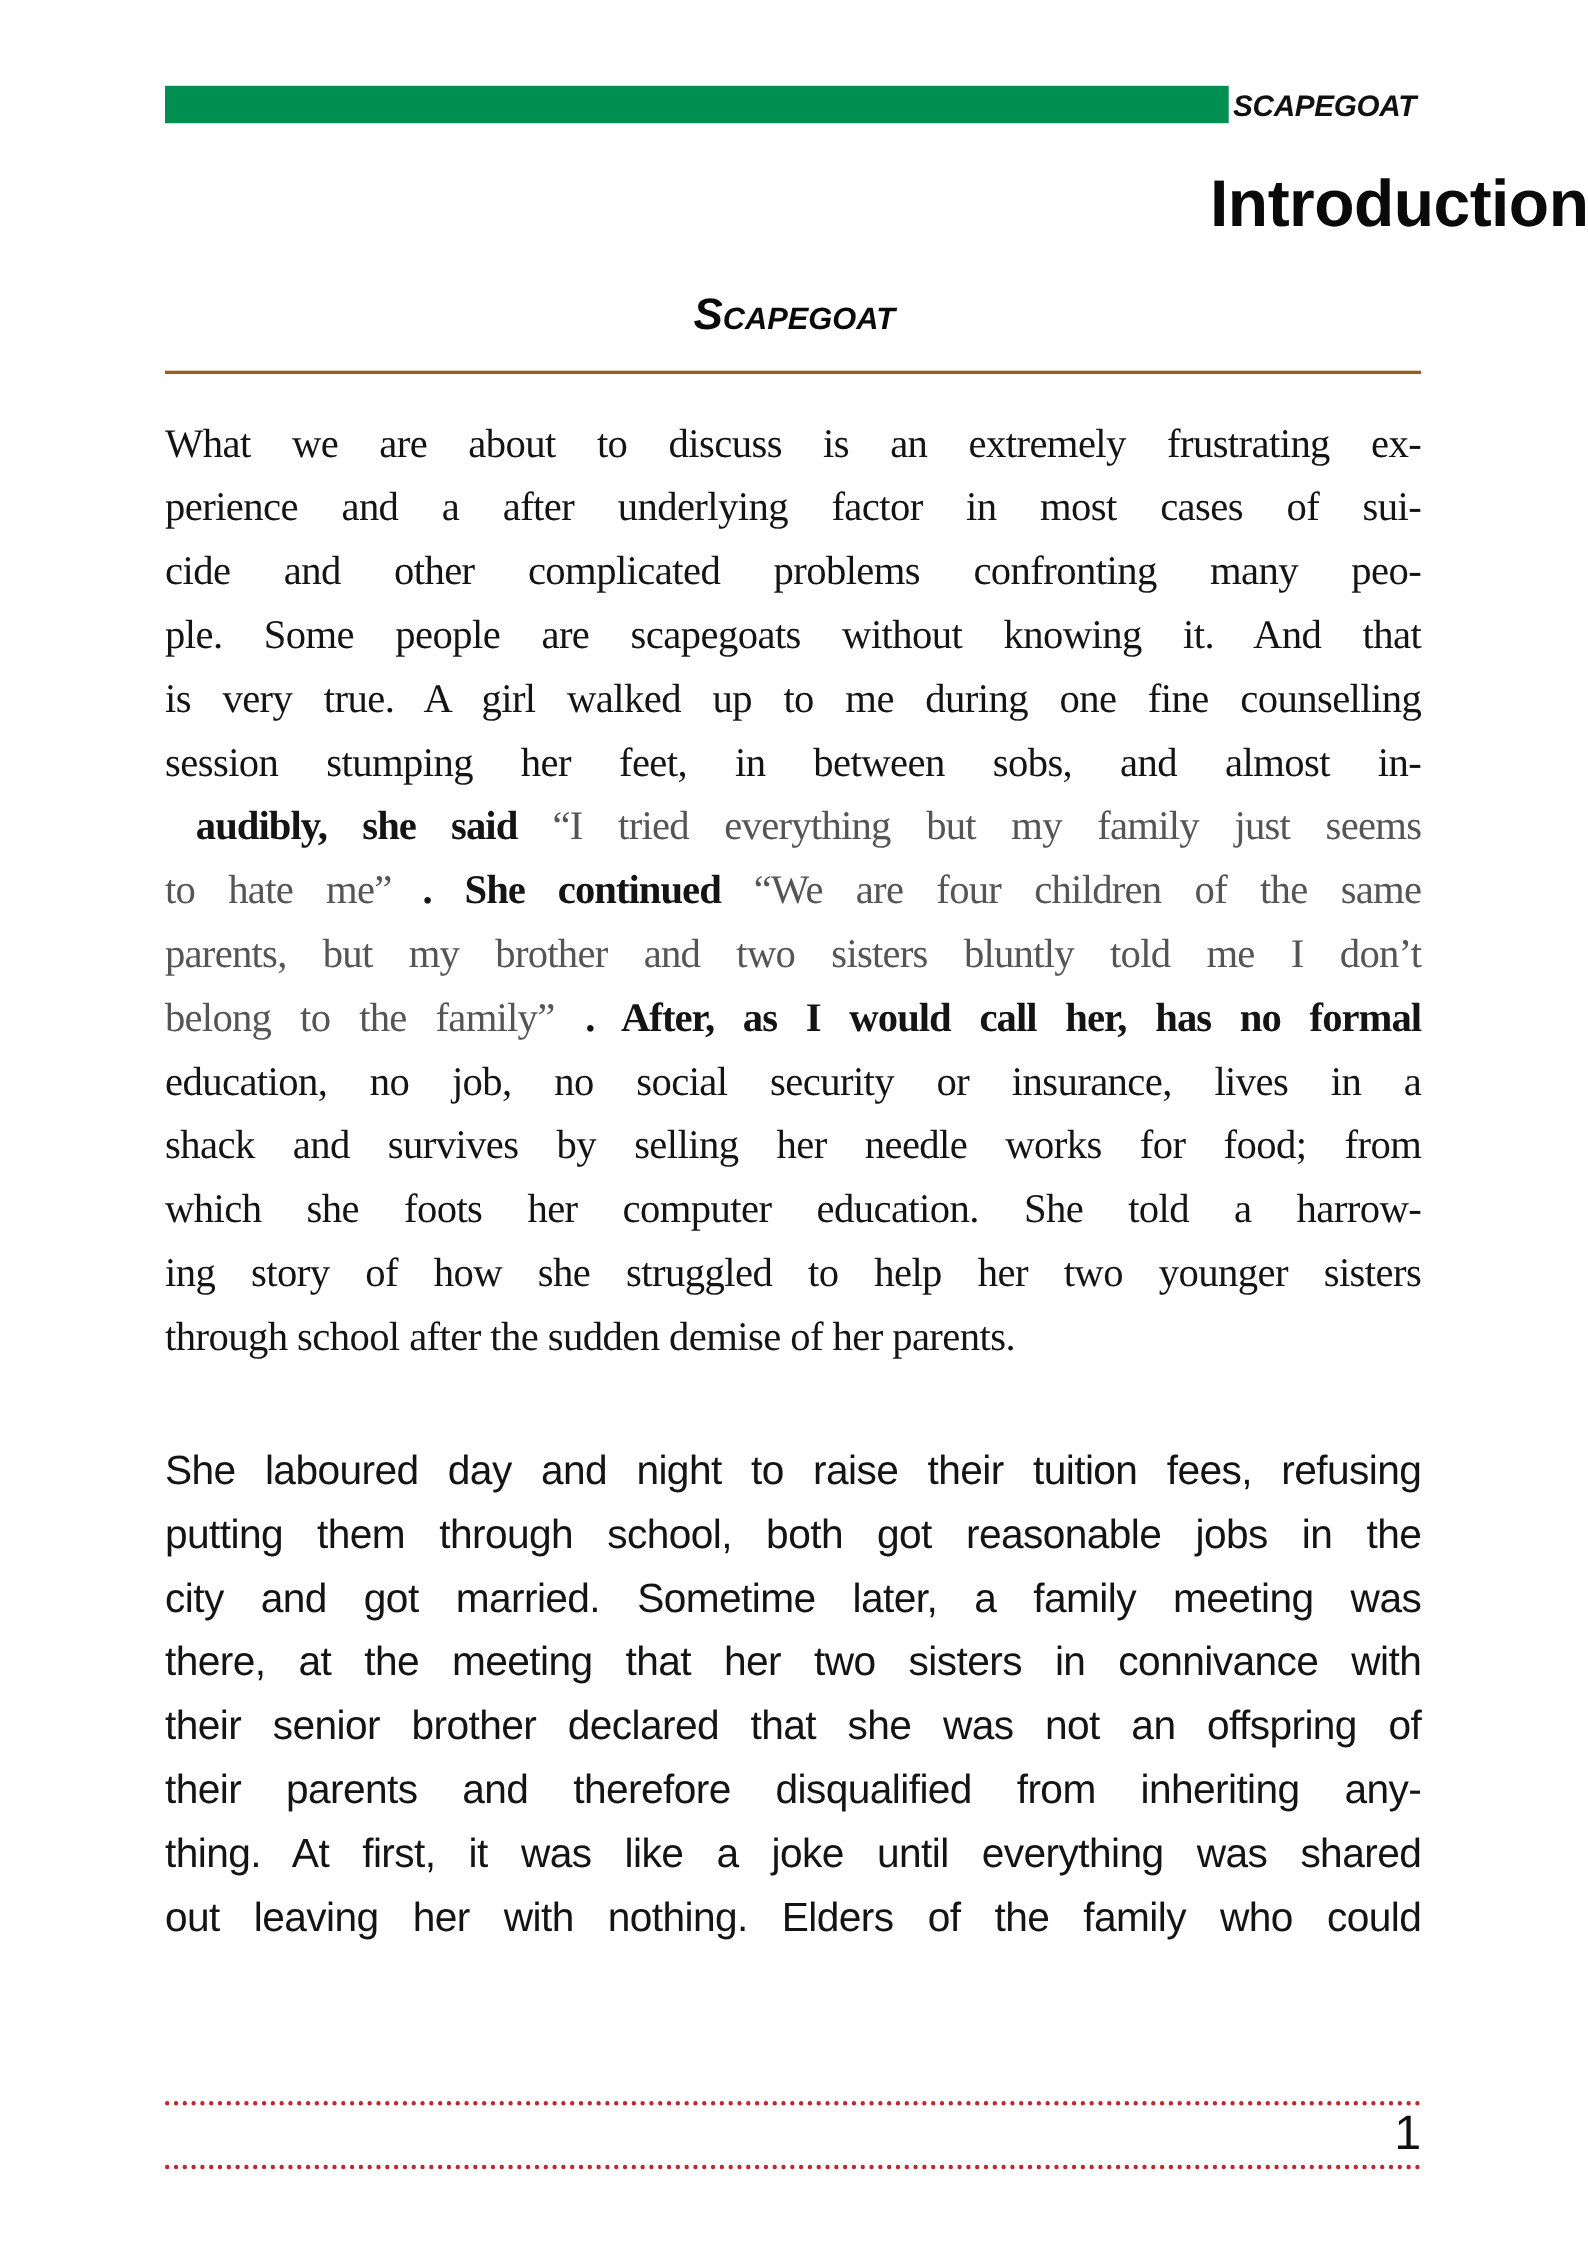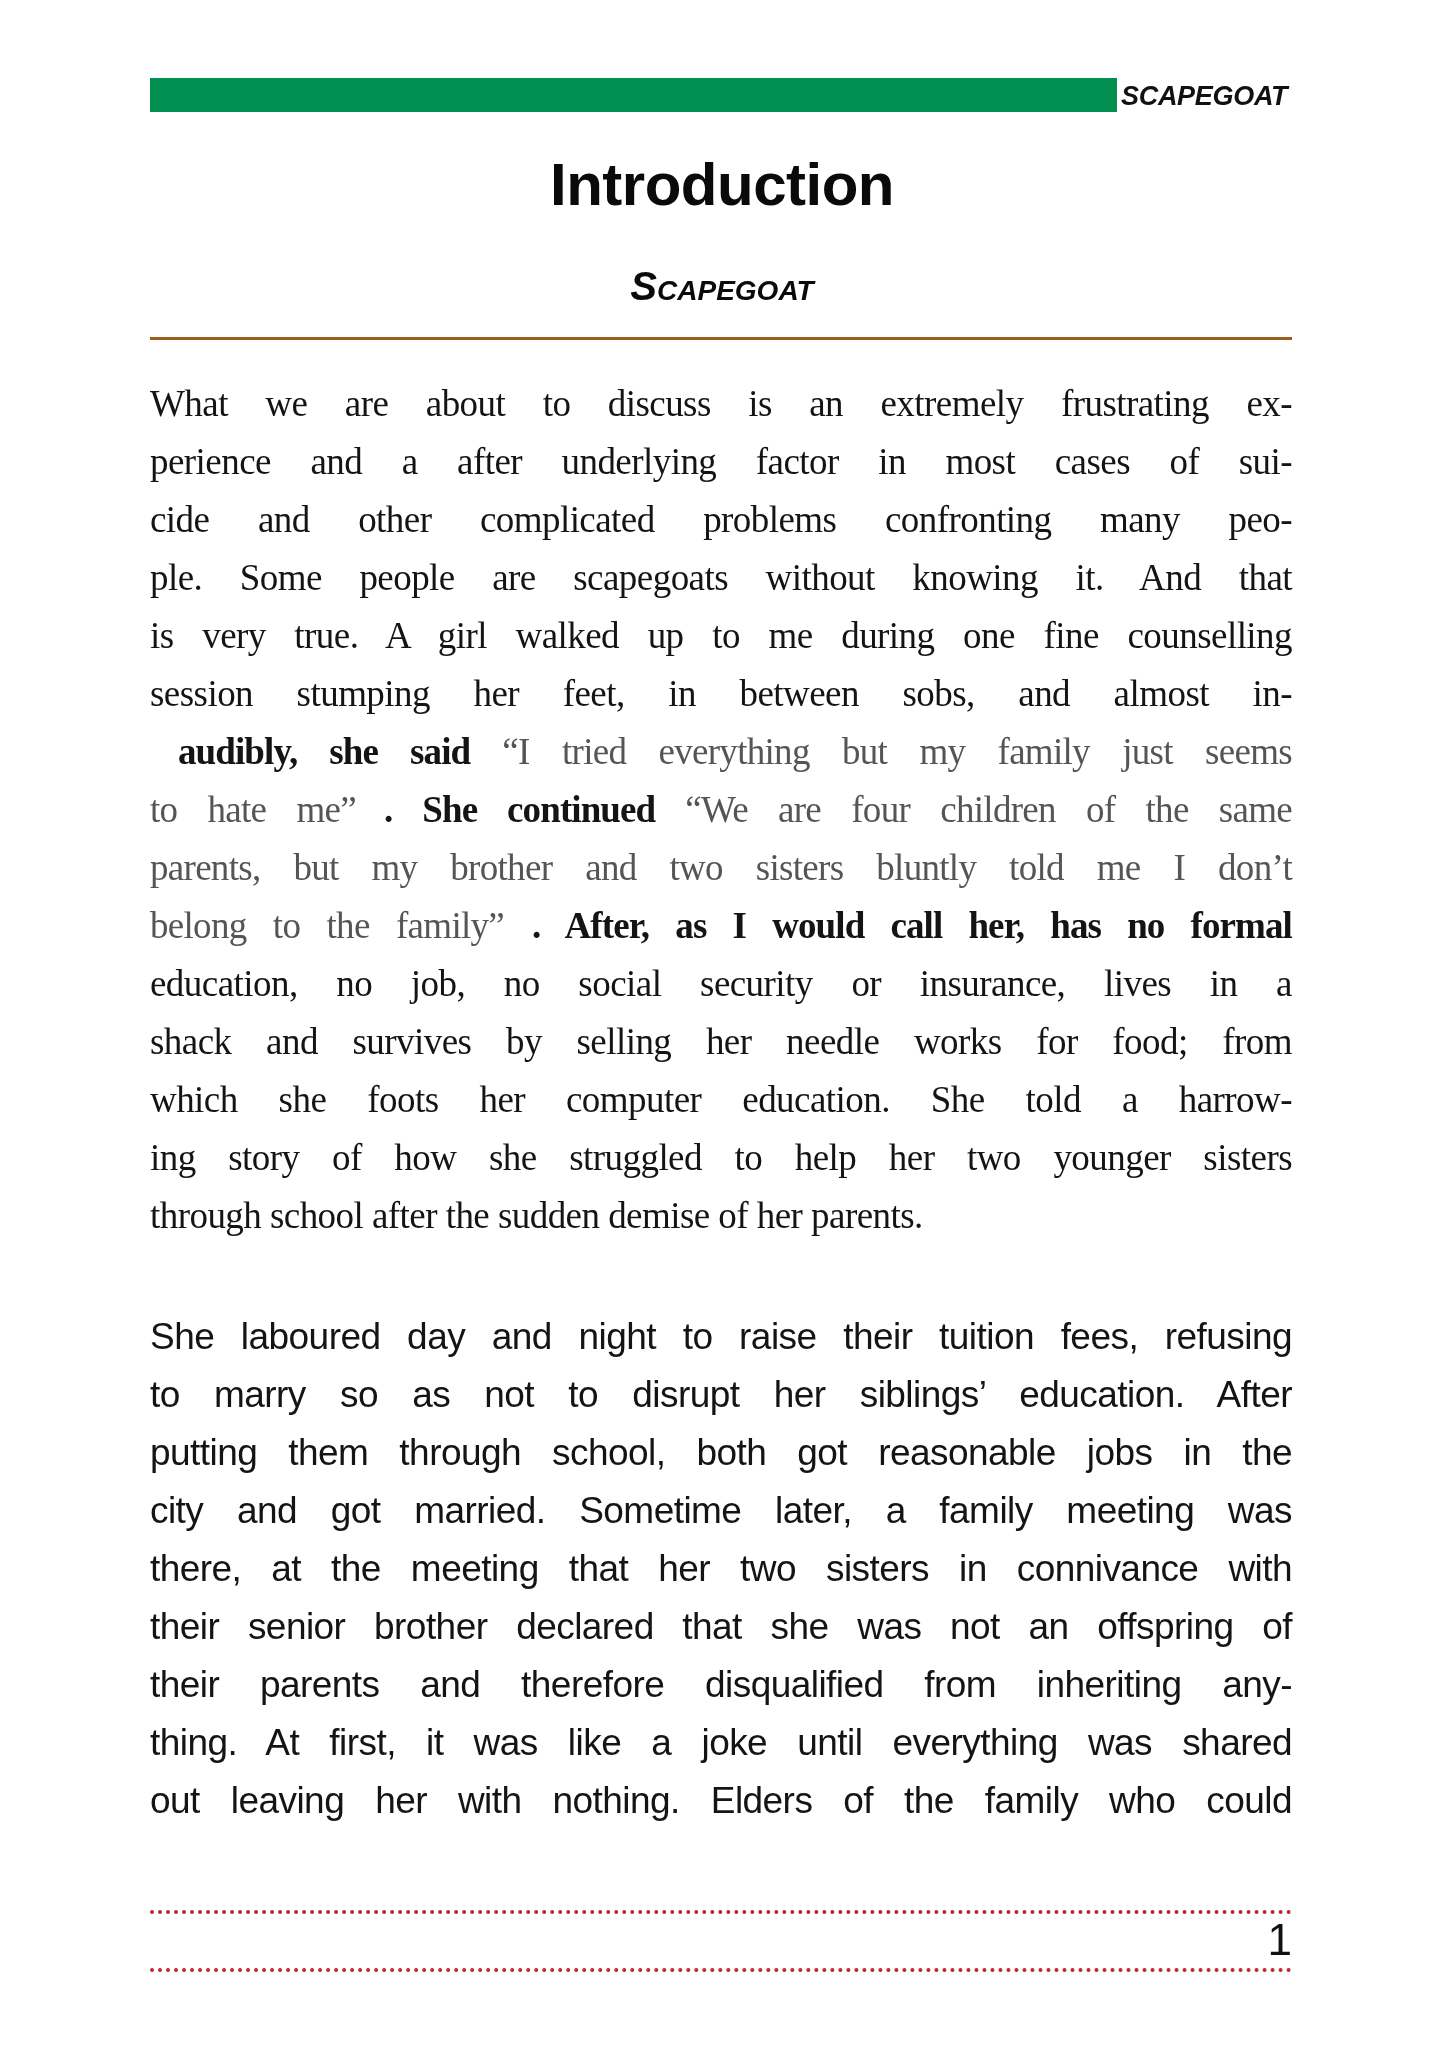--- a/index.html
+++ b/index.html
@@ -1,21 +1,21 @@
 <!DOCTYPE html>
 <html><head>
 <meta charset="utf-8">
 <style>
   html, body { margin:0; padding:0; background:#ffffff; }
   body { width:1444px; height:2048px; position:relative; overflow:hidden;
          font-family:"Liberation Sans", sans-serif; color:#111; }
   .header-bar { position:absolute; left:150px; top:78px; width:967px; height:34px; background:#008f51; }
   .running-head { position:absolute; left:1121px; top:79px; font-size:27px; font-weight:bold; font-style:italic;
                   color:#111; letter-spacing:-0.3px; line-height:34px; }
-  .title { position:absolute; left:0; width:1444px; top:150px; text-align:center; font-size:60px; font-weight:bold;
+  .title { position:absolute; left:0; width:1444px; top:150px; text-align:right; font-size:60px; font-weight:bold;
            color:#0a0a0a; letter-spacing:-0.5px; margin:0; }
   .subtitle { position:absolute; left:0; width:1444px; top:264px; text-align:center; font-size:40px; font-weight:bold;
               font-style:italic; font-variant:small-caps; color:#0a0a0a; margin:0; }
   .rule { position:absolute; left:150px; top:337px; width:1142px; height:3px; background:#9a5e1e; }
   .body-text { position:absolute; left:150px; width:1142px; }
   .p1 { top:375px;font-family:Liberation Serif, serif; }
   .p2 { top:1308px; }
   .line { display:block; height:58px; line-height:58px; font-size:37px; text-align:justify; text-align-last:justify;
           white-space:nowrap; letter-spacing:-0.55px; word-spacing:0; color:#141414; overflow:visible; }
   .line.last { text-align-last:left; }
@@ -49,21 +49,20 @@
     <span class="line"><span class="seg-quote">parents, but my brother and two sisters bluntly told me I don’t</span></span>
     <span class="line"><span class="seg-quote">belong to the family”</span><span class="seg-bold">. After, as I would call her, has no formal</span></span>
     <span class="line"><span class="seg-normal">education, no job, no social security or insurance, lives in a</span></span>
     <span class="line"><span class="seg-normal">shack and survives by selling her needle works for food; from</span></span>
     <span class="line"><span class="seg-normal">which she foots her computer education. She told a harrow-</span></span>
     <span class="line"><span class="seg-normal">ing story of how she struggled to help her two younger sisters</span></span>
     <span class="line last"><span class="seg-normal">through school after the sudden demise of her parents.</span></span>
   </div>
 <div class="body-text p2">
     <span class="line"><span class="seg-normal">She laboured day and night to raise their tuition fees, refusing</span></span>
-    <span class="line"><span class="seg-normal">to marry so as not to disrupt her siblings’ education. After</span></span>
     <span class="line"><span class="seg-normal">putting them through school, both got reasonable jobs in the</span></span>
     <span class="line"><span class="seg-normal">city and got married. Sometime later, a family meeting was</span></span>
     <span class="line"><span class="seg-normal">there, at the meeting that her two sisters in connivance with</span></span>
     <span class="line"><span class="seg-normal">their senior brother declared that she was not an offspring of</span></span>
     <span class="line"><span class="seg-normal">their parents and therefore disqualified from inheriting any-</span></span>
     <span class="line"><span class="seg-normal">thing. At first, it was like a joke until everything was shared</span></span>
     <span class="line"><span class="seg-normal">out leaving her with nothing. Elders of the family who could</span></span>
   </div>
 
 <div class="dots dots-top"></div>

